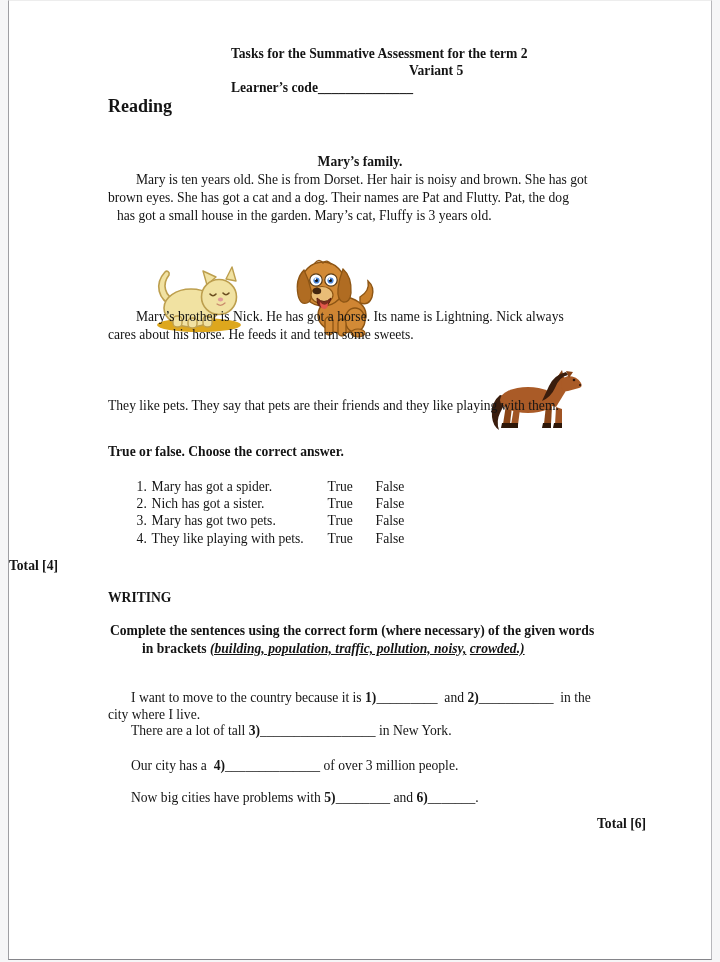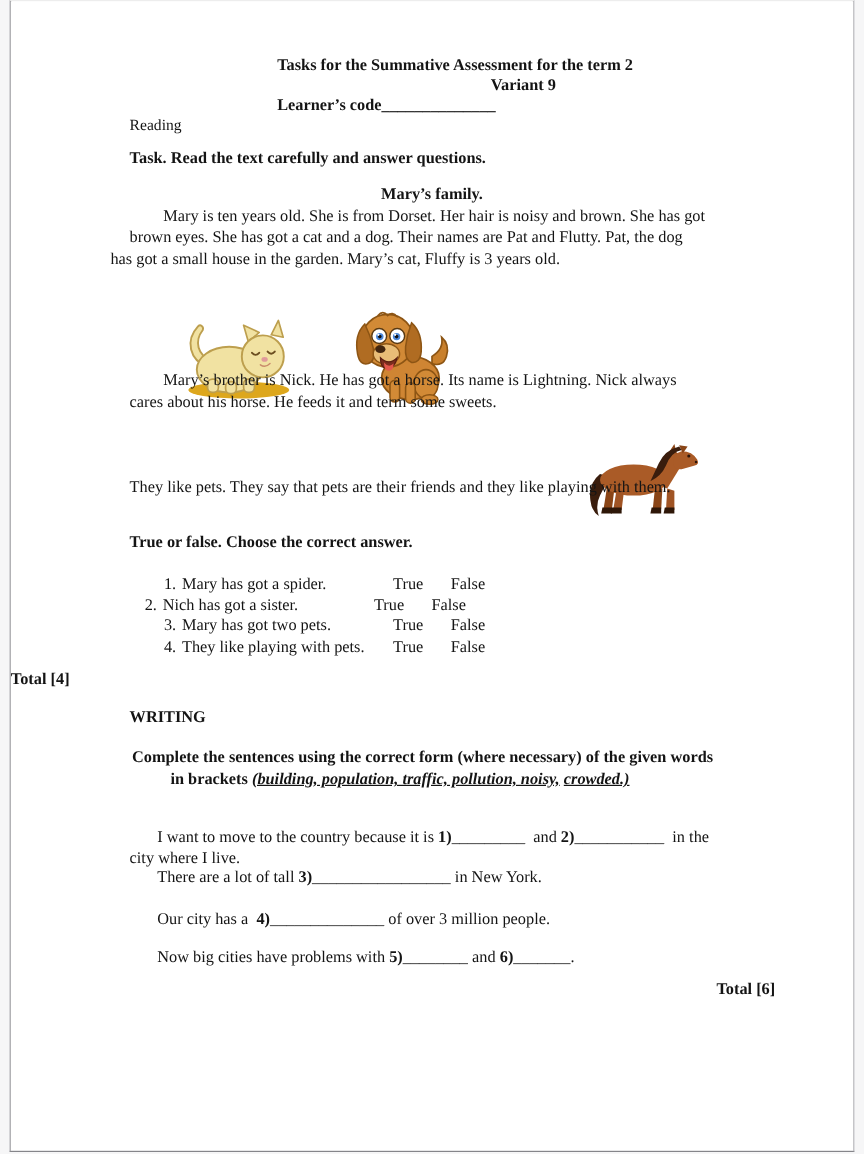--- a/index.html
+++ b/index.html
@@ -17,45 +17,44 @@
     border-left:1px solid #9f9fa3;
     border-right:1px solid #b7b7bb;
     border-bottom:1px solid #85858a;
     border-top:1px solid #ededed;
   }
   .abs{position:absolute;white-space:pre;line-height:1.32;}
   .b{font-weight:bold;}
   .center{left:0;width:100%;text-align:center;}
   .right4{left:0;width:100%;padding-right:67px;box-sizing:border-box;}
   .right6{left:0;width:100%;text-align:right;padding-right:65px;box-sizing:border-box;}
-  .h-reading{font-size:13px;font-weight:normal;}
+  .h-reading{font-size:18px;font-weight:bold;}
   .ind28{padding-left:28px;}
   .ind23{padding-left:23px;}
   .tfrow span{display:inline-block;vertical-align:top;}
   .tf-num{width:15px;}
   .tf-st{width:176px;}
   .tf-true{width:48px;}
   svg{display:block;}
 </style>
 </head>
 <body>
 
 <div class="page">
 
   <div class="abs b" style="left:222px;top:44px;">Tasks for the Summative Assessment for the term 2</div>
-  <div class="abs b" style="left:400px;top:61px;">Variant 9</div>
+  <div class="abs b" style="left:400px;top:61px;">Variant 5</div>
   <div class="abs b" style="left:222px;top:78px;">Learner’s code______________</div>
 
   <div class="abs h-reading" style="left:99px;top:94px;">Reading</div>
-  <div class="abs b" style="left:99px;top:122px;">Task. Read the text carefully and answer questions.</div>
   <div class="abs b center" style="top:152px;">Mary’s family.</div>
 
   <div class="abs ind28" style="left:99px;top:170px;">Mary is ten years old. She is from Dorset. Her hair is noisy and brown. She has got</div>
   <div class="abs" style="left:99px;top:188px;">brown eyes. She has got a cat and a dog. Their names are Pat and Flutty. Pat, the dog</div>
-  <div class="abs" style="left:83px;top:206px;">has got a small house in the garden. Mary’s cat, Fluffy is 3 years old.</div>
+  <div class="abs" style="left:108px;top:206px;">has got a small house in the garden. Mary’s cat, Fluffy is 3 years old.</div>
 
   <div class="abs" style="left:137px;top:227px;">
     <svg width="101" height="70" viewBox="0 0 101 70" aria-label="cat">
       <ellipse cx="53" cy="61" rx="42" ry="7" fill="#dda71d"></ellipse>
       <path d="M27,42 C12,36 8,20 19,8 c2,-2 5,0 4,3 c-7,9 -5,21 8,26 z" fill="#f1e2a2" stroke="#bd9f4e" stroke-width="1.6"></path>
       <ellipse cx="45" cy="44" rx="27" ry="19" fill="#f1e2a2" stroke="#bd9f4e" stroke-width="1.6"></ellipse>
       <rect x="27" y="52" width="9" height="11" rx="4" fill="#f1e2a2" stroke="#bd9f4e" stroke-width="1.4"></rect>
       <rect x="42" y="54" width="9" height="10" rx="4" fill="#f1e2a2" stroke="#bd9f4e" stroke-width="1.4"></rect>
       <rect x="57" y="52" width="9" height="11" rx="4" fill="#f1e2a2" stroke="#bd9f4e" stroke-width="1.4"></rect>
       <path d="M61,21 L57,7 L70,13 Z" fill="#f1e2a2" stroke="#bd9f4e" stroke-width="1.4" stroke-linejoin="round"></path>
@@ -120,21 +119,21 @@
     </svg>
   </div>
 
   <div class="abs b" style="left:99px;top:442px;">True or false. Choose the correct answer.</div>
 
   <div class="abs" style="left:99px;top:396px;">They like pets. They say that pets are their friends and they like playing with them.</div>
 
   <div class="abs tfrow" style="left:114px;top:459px;">
     <span class="tf-num">1.</span><span class="tf-st">Mary has got a spider.</span><span class="tf-true">True</span><span>False</span>
   </div>
-  <div class="abs tfrow" style="left:98px;top:476px;">
+  <div class="abs tfrow" style="left:114px;top:476px;">
     <span class="tf-num">2.</span><span class="tf-st">Nich has got a sister.</span><span class="tf-true">True</span><span>False</span>
   </div>
   <div class="abs tfrow" style="left:114px;top:493px;">
     <span class="tf-num">3.</span><span class="tf-st">Mary has got two pets.</span><span class="tf-true">True</span><span>False</span>
   </div>
   <div class="abs tfrow" style="left:114px;top:511px;">
     <span class="tf-num">4.</span><span class="tf-st">They like playing with pets.</span><span class="tf-true">True</span><span>False</span>
   </div>
 
   <div class="abs b right4" style="top:556px;">Total [4]</div>

